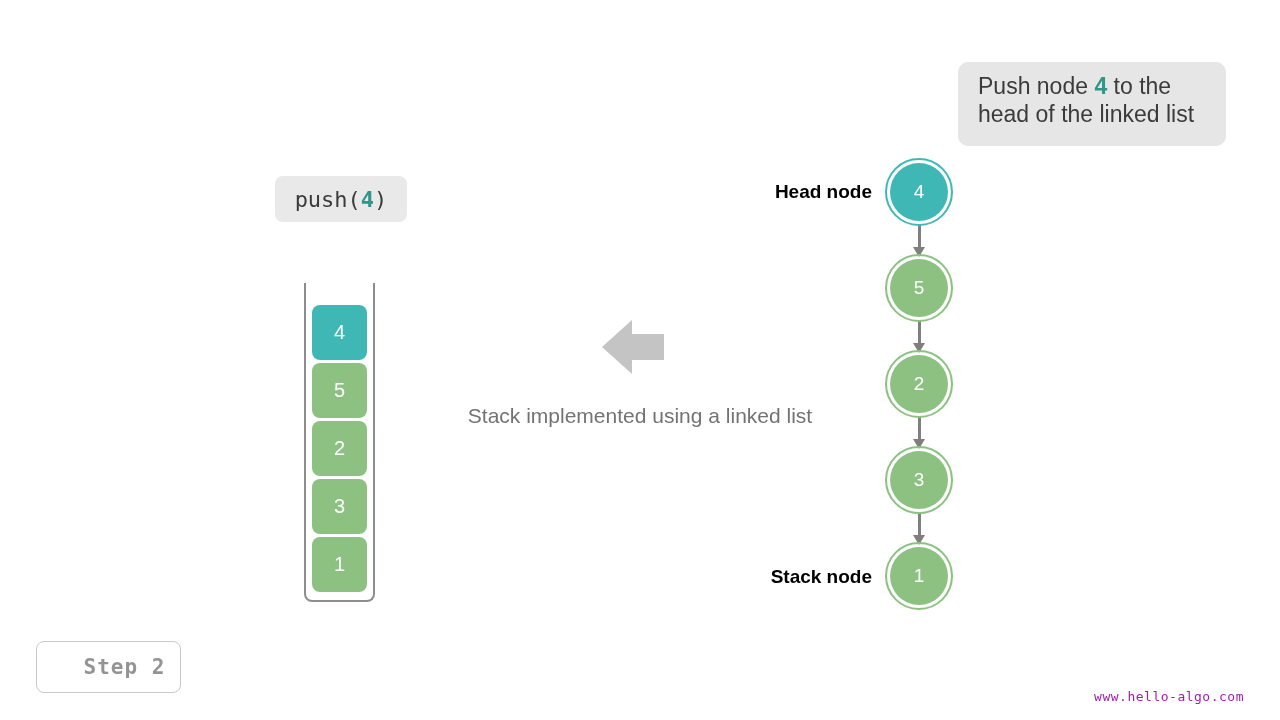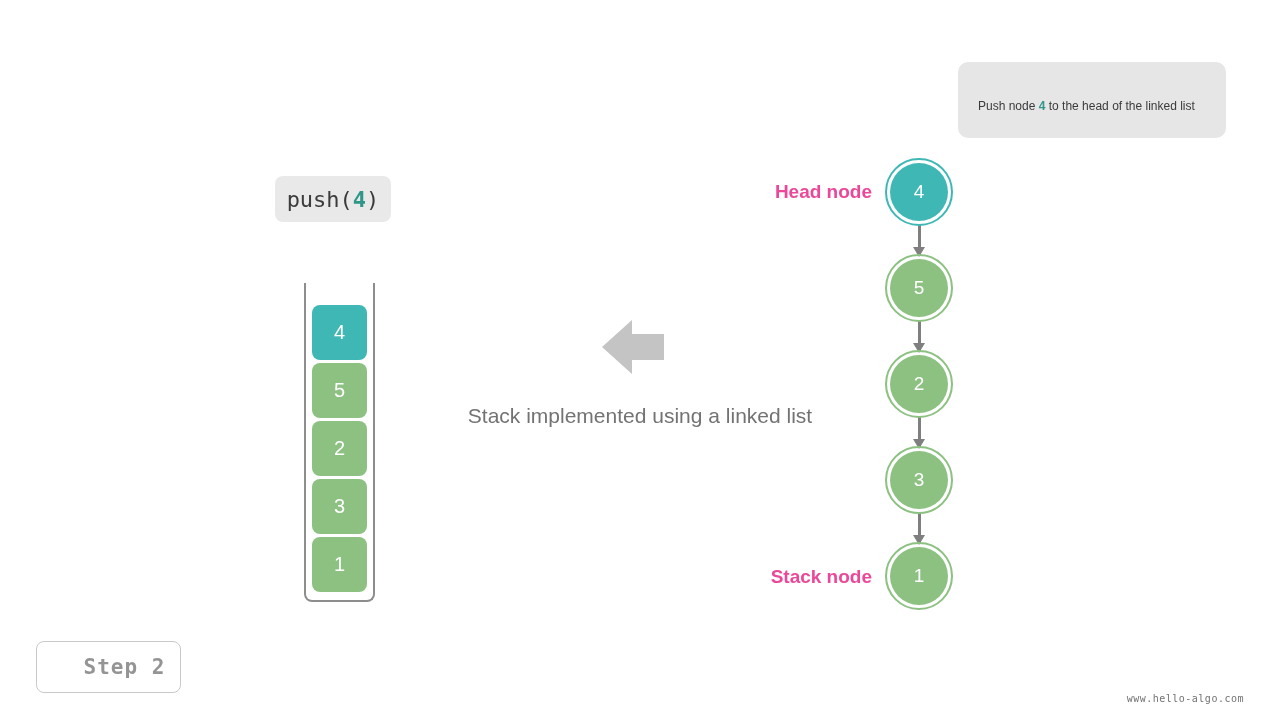--- a/index.html
+++ b/index.html
@@ -16,39 +16,39 @@
     -webkit-font-smoothing: antialiased;
   }
 
   
   .callout {
     position: absolute;
     left: 958px;
     top: 62px;
     width: 268px;
     box-sizing: border-box;
-    padding: 30px 20px 18px 20px;
+    padding: 10px 20px 18px 20px;
     background: #e6e6e6;
     border-radius: 10px;
     color: #3b3b3b;
-    font-size: 12px;
+    font-size: 23px;
     line-height: 28px;
     font-family: "Liberation Sans", sans-serif;
   }
   .callout .hl {
     color: #2f9688;
     font-weight: bold;
   }
 
   
   .op-label {
     position: absolute;
     left: 275px;
     top: 176px;
-    width: 116px;
+    width: 132px;
     height: 46px;
     box-sizing: border-box;
     background: #e9e9e9;
     border-radius: 8px;
     display: flex;
     align-items: center;
     justify-content: center;
     font-family: "DejaVu Sans Mono", monospace;
     font-size: 22px;
     color: #3b3b3b;
@@ -167,21 +167,21 @@
     bottom: -1px;
     width: 0;
     height: 0;
     border-left: 6px solid transparent;
     border-right: 6px solid transparent;
     border-top: 10px solid #7f7f7f;
   }
 
   .end-label {
     position: absolute;
-    color: #ec4899;
+    color: #000000;
     font-size: 19px;
     font-weight: bold;
     font-family: "Liberation Sans", sans-serif;
     white-space: nowrap;
     text-align: right;
   }
 
   
   .step-badge {
     position: absolute;
@@ -202,22 +202,22 @@
     color: #949494;
     letter-spacing: 1px;
     padding-left: 32px;
   }
 
   
   .watermark {
     position: absolute;
     right: 36px;
     bottom: 16px;
-    color: #737373;
-    font-size: 10px;
+    color: #a21caf;
+    font-size: 13px;
     font-family: "DejaVu Sans Mono", monospace;
     letter-spacing: 0.5px;
   }
 </style>
 </head>
 <body>
 
 <div class="callout">
   <span>Push node </span><span class="hl">4</span><span> to the head of the linked list</span>
 </div>

